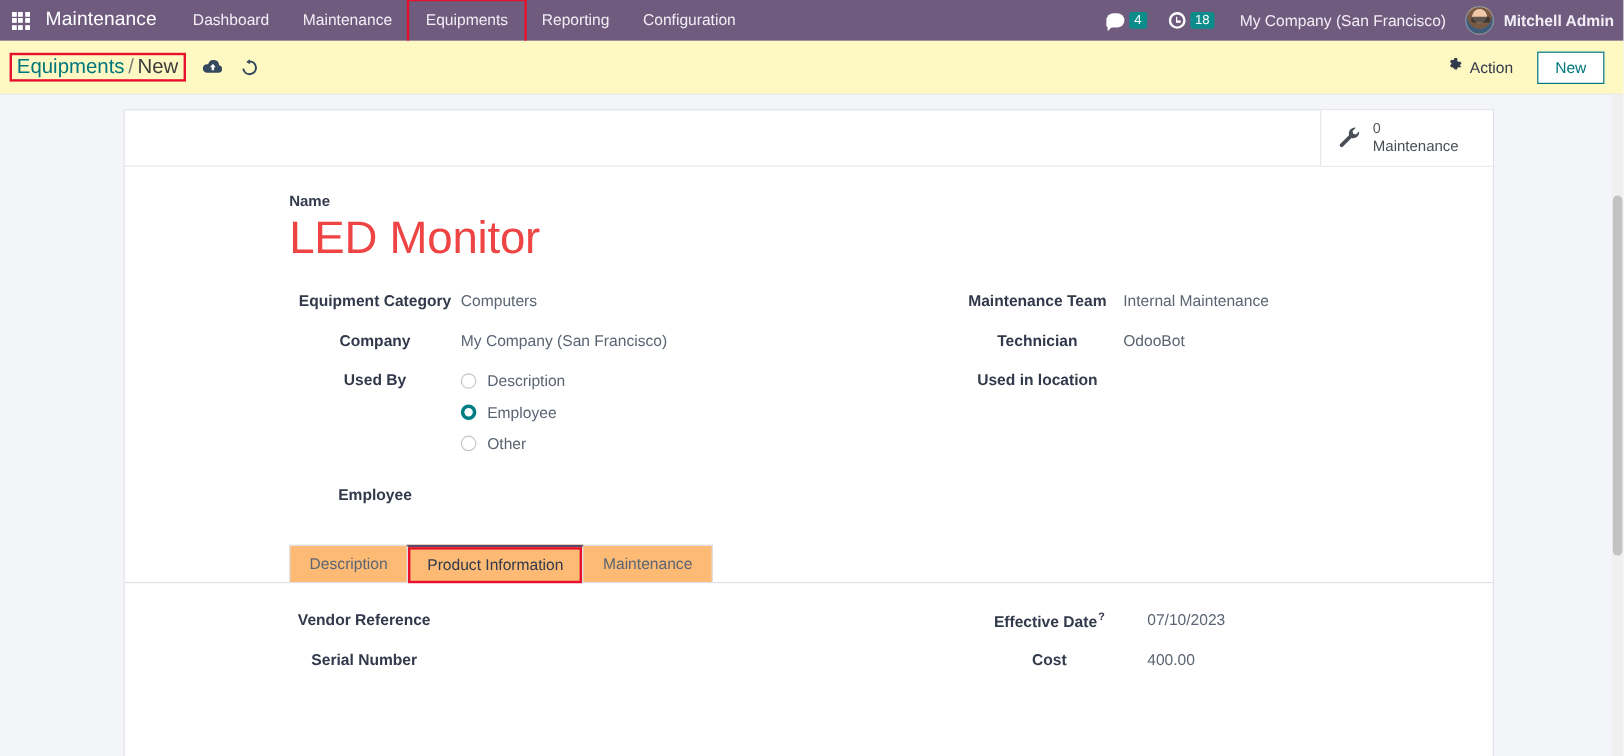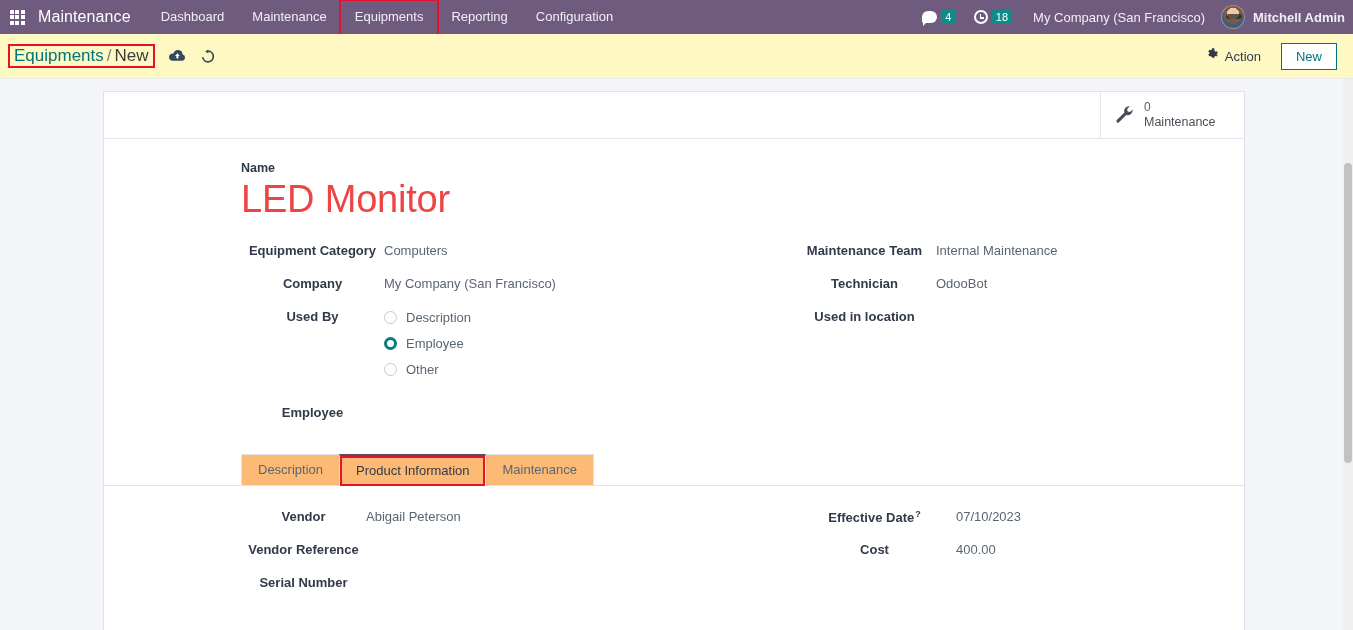--- a/index.html
+++ b/index.html
@@ -522,24 +522,20 @@
       <div class="notebook">
         <div class="tabs">
           <div class="tab">Description</div>
           <div class="tab active highlight-box">Product Information</div>
           <div class="tab">Maintenance</div>
         </div>
 
         <div class="tab-pane">
           <div class="left-col">
             <div class="field-row">
-              <div class="f-label">Vendor</div>
-              <div class="f-value">Abigail Peterson</div>
-            </div>
-            <div class="field-row">
               <div class="f-label">Vendor Reference</div>
               <div class="f-value"></div>
             </div>
             <div class="field-row">
               <div class="f-label">Serial Number</div>
               <div class="f-value"></div>
             </div>
           </div>
 
           <div class="right-col">

